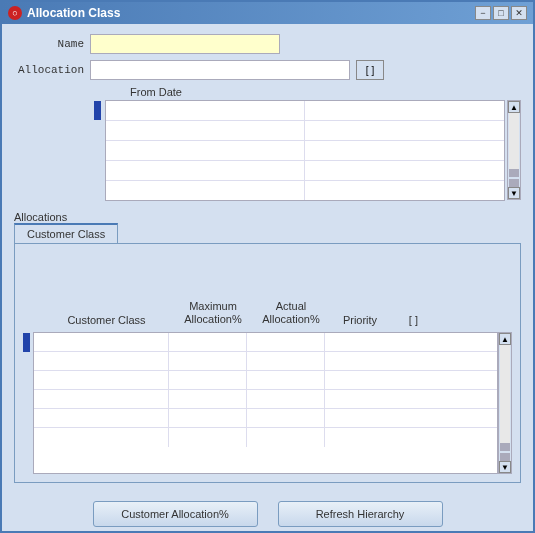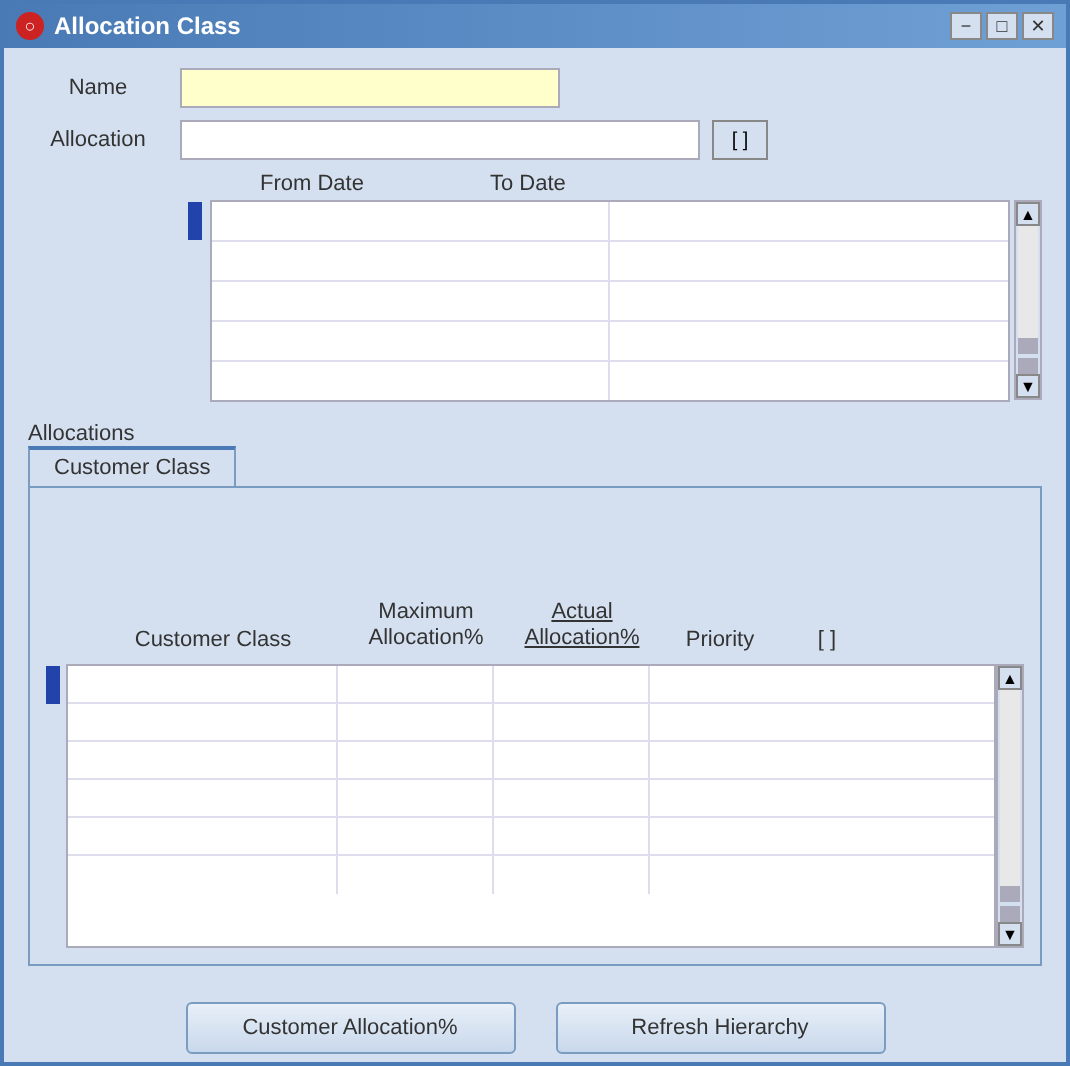--- a/index.html
+++ b/index.html
@@ -73,23 +73,24 @@
       flex-direction: column;
       gap: 6px;
       overflow: hidden;
     }
     .form-row {
       display: flex;
       align-items: center;
       gap: 6px;
     }
     .form-label {
-      text-align: center;
+      text-align: right;
       color: #333;
       min-width: 70px;
+      font-family: Liberation Mono, monospace;
     }
     .input-field {
       border: 1px solid #aab;
       background: white;
       height: 20px;
       padding: 1px 3px;
       font-size: 11px;
     }
     .input-yellow {
       background: #ffffcc;
@@ -307,21 +308,20 @@
 
     <div class="form-row">
       <span class="form-label">Allocation</span>
       <input type="text" class="input-field input-desc" value="" style="">
       <div class="small-btn">[ ]</div>
     </div>
 
     <div class="date-section">
       <div style="display:flex; margin-left:80px; gap:0;">
         <span class="date-col-header">From Date</span>
-        <span class="date-col-header">To Date</span>
       </div>
       <div style="display:flex; margin-left:80px; gap:2px;">
         <div style="display:flex; flex-direction:column; margin-right:2px; padding-top:1px;">
           <div class="alloc-marker-row"></div>
         </div>
         <div class="date-grid-rows" style="width:230px;">
           <div class="date-row">
             <div class="date-cell" style="width:50%;"></div>
             <div class="date-cell" style="width:50%;"></div>
           </div>
@@ -355,21 +355,21 @@
     <div class="allocations-section">
       <span class="section-label">Allocations</span>
       <div class="tab-strip">
         <div class="tab active">Customer Class</div>
       </div>
       <div class="alloc-panel">
 
         <div class="alloc-table-header">
           <div class="alloc-col-hdr col1">Customer Class</div>
           <div class="alloc-col-hdr col2" style="font-size:11px; text-align:center; width:78px; line-height:1.2;">Maximum<br>Allocation%</div>
-          <div class="alloc-col-hdr col3" style="font-size:11px; text-align:center; width:78px; line-height:1.2;text-decoration:underline;">Actual<br>Allocation%</div>
+          <div class="alloc-col-hdr col3" style="font-size:11px; text-align:center; width:78px; line-height:1.2;">Actual<br>Allocation%</div>
           <div class="alloc-col-hdr col4" style="width:60px; text-align:center;">Priority</div>
           <div class="alloc-col-hdr col5" style="width:28px; text-align:right;">[ ]</div>
         </div>
 
         <div class="alloc-grid-container">
           <div class="alloc-marker">
             <div class="alloc-marker-row"></div>
           </div>
           <div class="alloc-grid">
             <div class="alloc-row">

